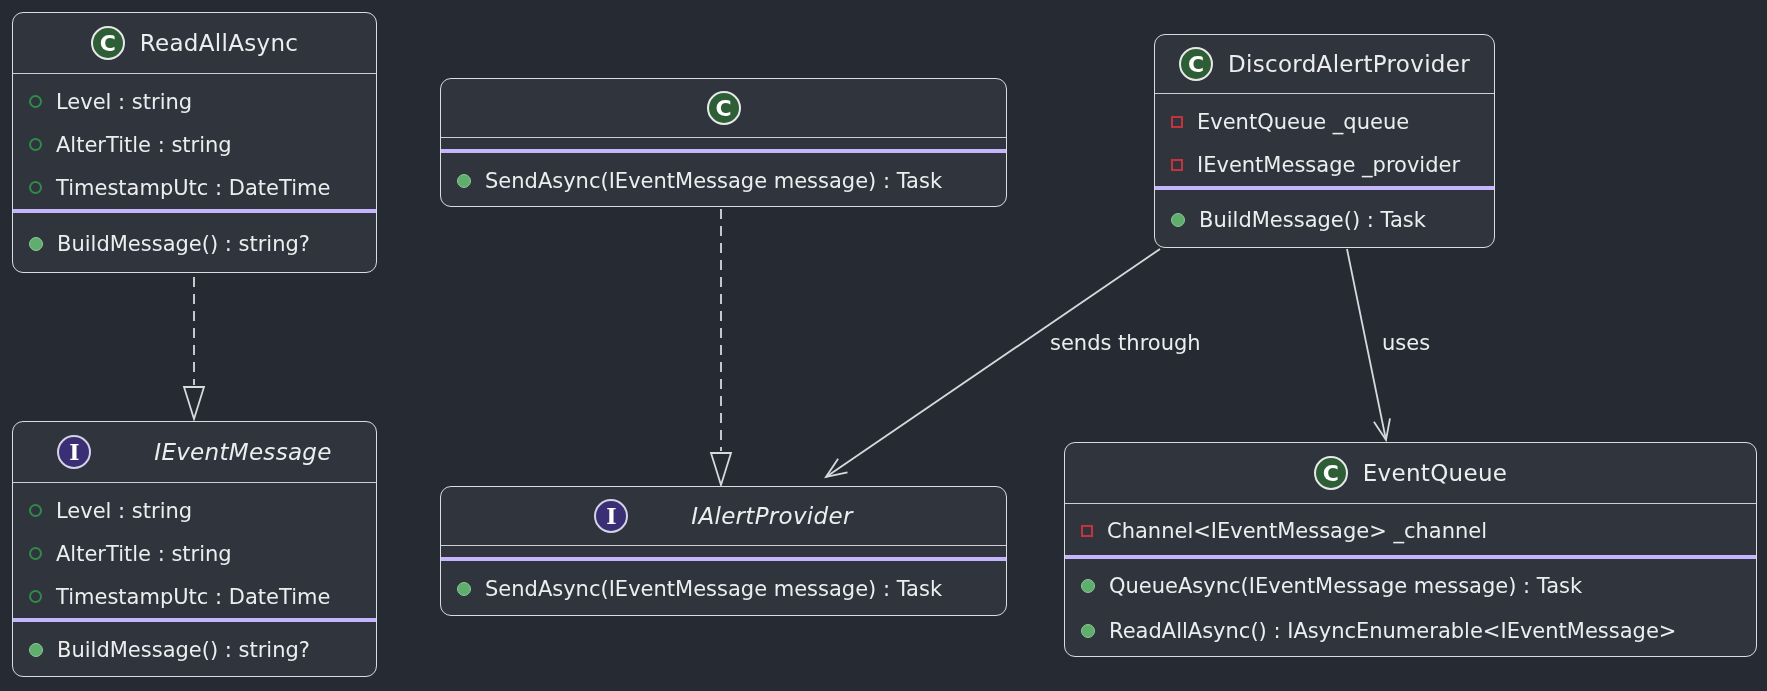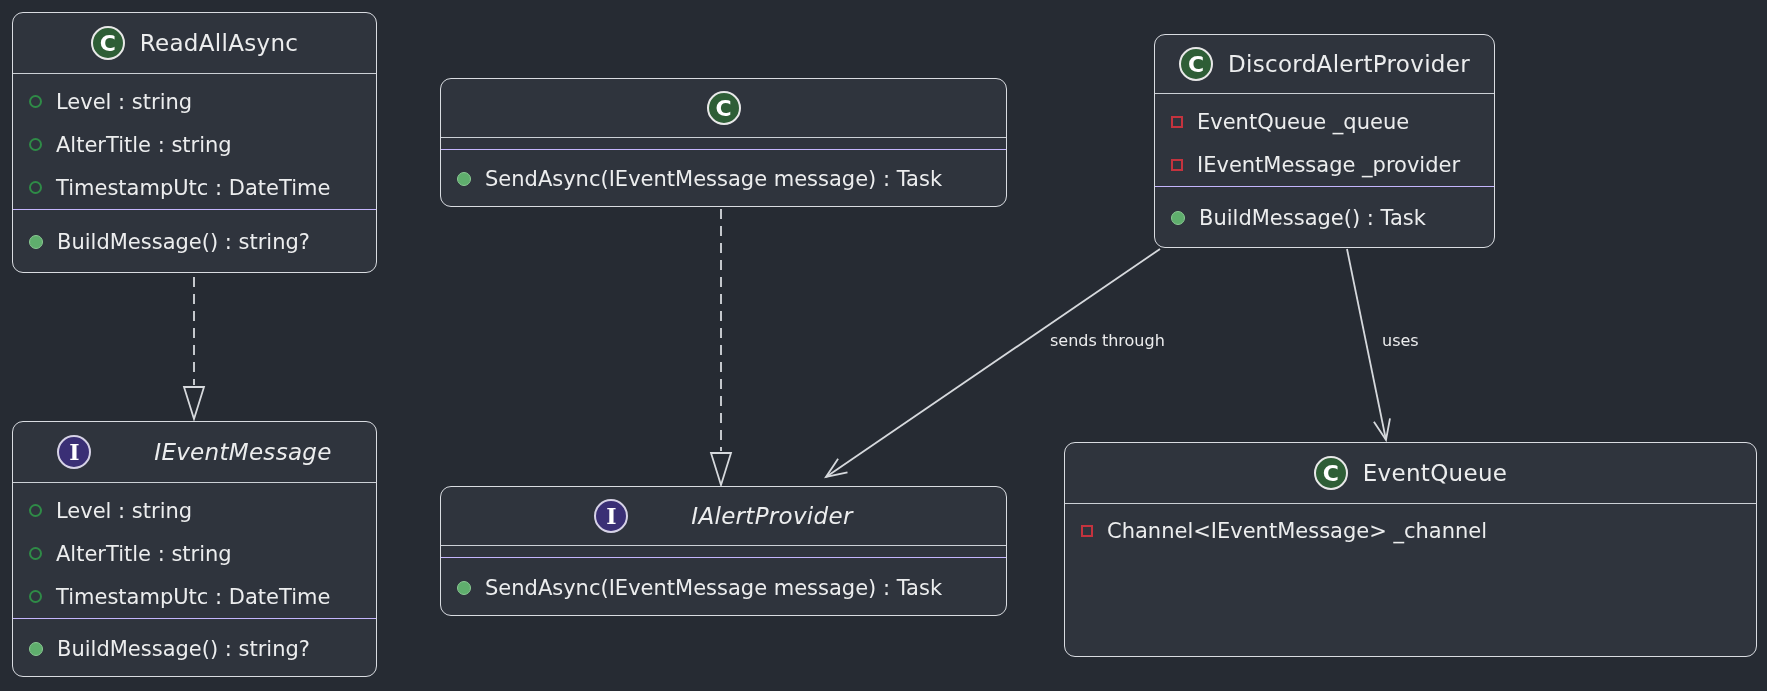--- a/index.html
+++ b/index.html
@@ -41,21 +41,21 @@
   .interface-icon{background:#3a2f75;border:2px solid #d6d2e6;font-family:"DejaVu Serif","Liberation Serif",serif;}
   .box-title{font-size:23px;letter-spacing:0.3px;}
   .italic-title{font-style:italic;margin-left:48px;}
   .box-fields{
     border-top:1px solid #ccd0d6;
     padding-top:6px;
     flex:0 0 auto;
   }
   .box-fields.empty{height:11px;padding:0;}
   .box-methods{
-    border-top:1px solid #c4b5fd;
+    border-top:4px solid #c4b5fd;
     flex:1 1 auto;
     display:flex;
     flex-direction:column;
     justify-content:center;
     padding-top:2px;
   }
   .member-row{
     height:43px;
     display:flex;
     align-items:center;
@@ -63,21 +63,21 @@
     gap:14px;
     font-size:21px;
     white-space:nowrap;
   }
   .vis-icon{flex:0 0 auto;box-sizing:border-box;display:inline-block;}
   .vis-circle{width:13px;height:13px;border:2px solid #2f8b47;border-radius:50%;background:transparent;}
   .vis-dot{width:14px;height:14px;border:1.5px solid #8bc994;border-radius:50%;background:#5fae6d;}
   .vis-square{width:12px;height:12px;border:2px solid #c4333e;background:transparent;}
   .edge-label{
     position:absolute;
-    font-size:16px;
+    font-size:21px;
     color:#ecedee;
     white-space:nowrap;
   }
   #edges{position:absolute;left:0;top:0;pointer-events:none;}
 </style>
 </head>
 <body>
 
 <div id="canvas">
 
@@ -211,15 +211,25 @@
     <div class="box-header" style="height:60px;">
       <span class="icon-circle class-icon">C</span>
       <span class="box-title">EventQueue</span>
     </div>
     <div class="box-fields" style="padding-top:3px;">
       <div class="member-row" style="height:48px;">
         <span class="vis-icon vis-square"></span>
         <span>Channel&lt;IEventMessage&gt; _channel</span>
       </div>
     </div>
+    <div class="box-methods">
+      <div class="member-row" style="height:45px;">
+        <span class="vis-icon vis-dot"></span>
+        <span>QueueAsync(IEventMessage message) : Task</span>
+      </div>
+      <div class="member-row" style="height:45px;">
+        <span class="vis-icon vis-dot"></span>
+        <span>ReadAllAsync() : IAsyncEnumerable&lt;IEventMessage&gt;</span>
+      </div>
+    </div>
   </div>
 
 </div>
 
 </body></html>

